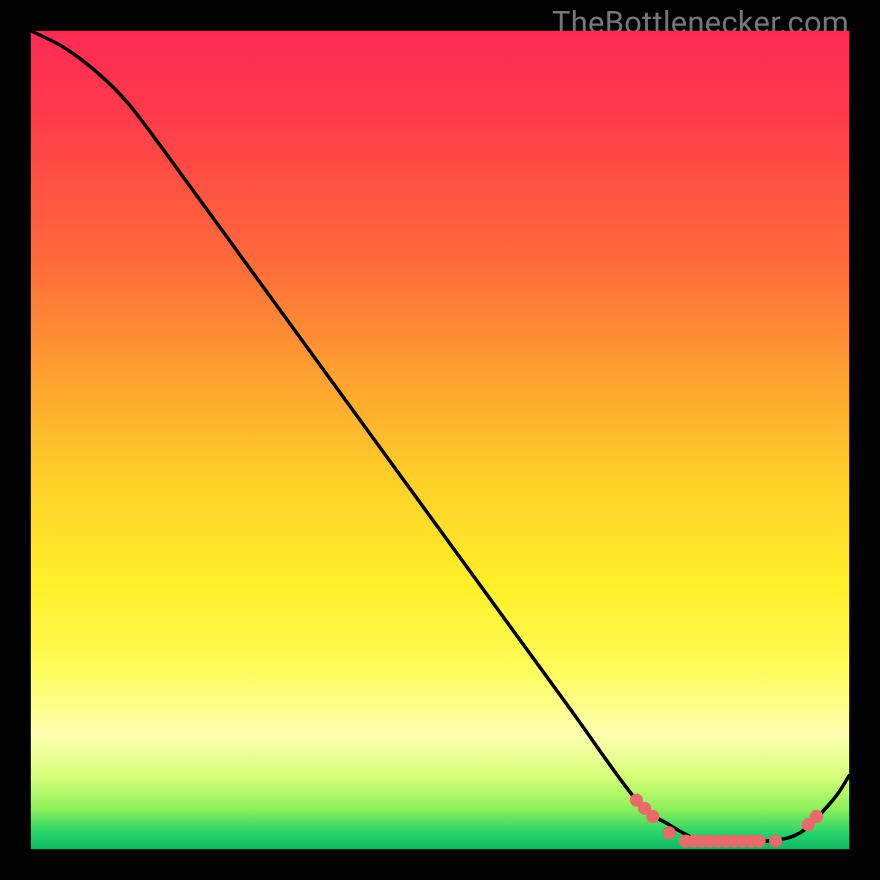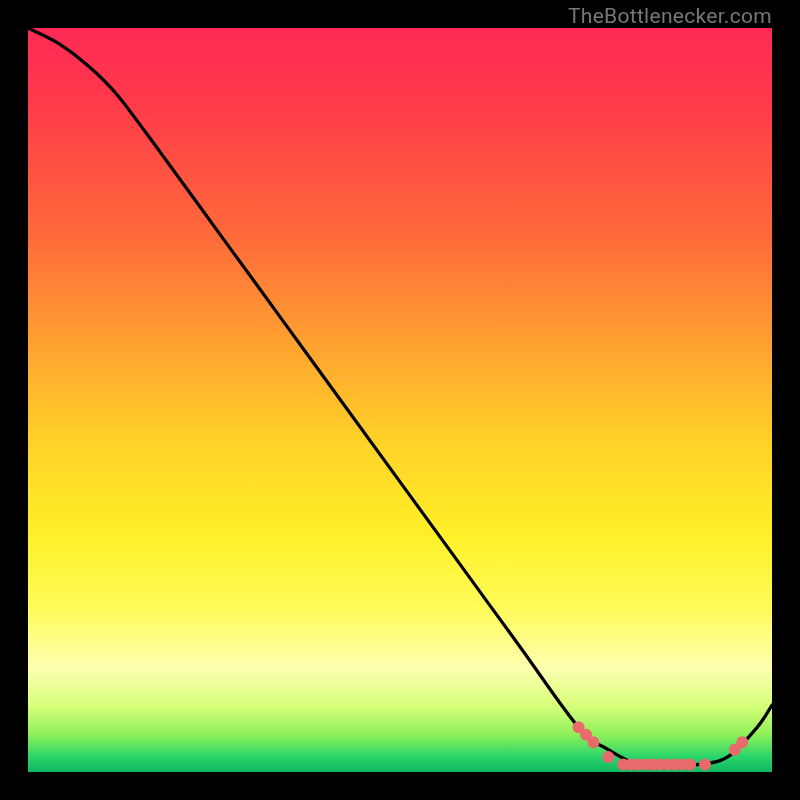--- a/index.html
+++ b/index.html
@@ -38,21 +38,21 @@
       #8ef05a 95%,
       #28d46a 98%,
       #10b862 100%
     );
   }
   .watermark {
     position: absolute;
     top: 4px;
     right: 28px;
     color: #777;
-    font-size: 21px;
+    font-size: 28px;
     letter-spacing: 0.3px;
     user-select: none;
   }
   svg.curve {
     position: absolute;
     inset: 0;
     width: 100%;
     height: 100%;
     overflow: visible;
   }

